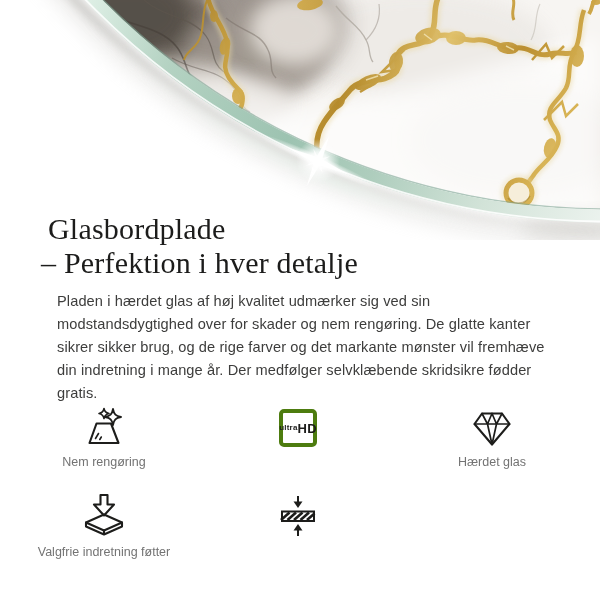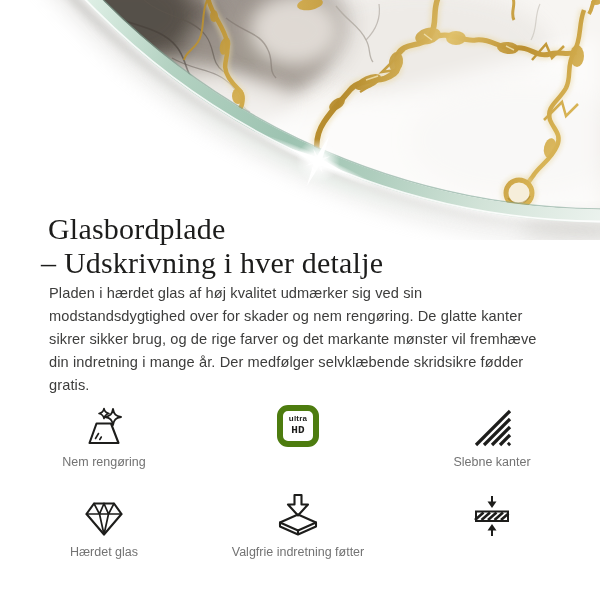--- a/index.html
+++ b/index.html
@@ -3,31 +3,31 @@
 <meta charset="utf-8">
 <style>
   html,body{margin:0;padding:0;background:#ffffff;}
   .page{position:relative;width:600px;height:600px;overflow:hidden;background:#ffffff;
         font-family:"Liberation Sans","DejaVu Sans",sans-serif;}
   .hero{position:absolute;top:0;left:0;width:600px;height:240px;}
   .heading{position:absolute;top:212px;left:48px;margin:0;font-family:"Liberation Serif","DejaVu Serif",serif;
            font-weight:400;font-size:30px;line-height:34px;color:#1c1c1b;letter-spacing:.2px;}
   .heading span{display:block;}
   .h-line2{margin-left:-7px;}
-  .desc{position:absolute;top:282px;left:49px;width:508px;margin:0;
+  .desc{position:absolute;top:282px;left:49px;width:508px;margin:8px;
         font-size:14.6px;line-height:23px;color:#3d3d3c;letter-spacing:.1px;}
   .features{position:absolute;top:403px;left:7px;width:582px;
             display:grid;grid-template-columns:repeat(3,194px);row-gap:24px;justify-items:center;}
   .feature{display:flex;flex-direction:column;align-items:center;}
   .icon-box{height:44px;display:flex;align-items:flex-end;justify-content:center;margin-bottom:8px;}
   .f-label{font-size:12.5px;line-height:14px;color:#737373;white-space:nowrap;}
-  .uhd{width:30px;height:30px;border:6px solid #4d7c0f;border-radius:11px;
-       display:flex;flex-direction:column;align-items:center;justify-content:center;color:#1d1d1b;}
+  .uhd{width:30px;height:30px;border:4px solid #4d7c0f;border-radius:5px;
+       display:flex;flex-direction:row;align-items:center;justify-content:center;color:#1d1d1b;}
   .uhd-top{font-size:8px;font-weight:600;line-height:8px;letter-spacing:.2px;}
-  .uhd-bottom{font-size:11px;font-weight:800;line-height:13px;margin-top:1px;letter-spacing:.2px;font-family:Liberation Mono, monospace;}
+  .uhd-bottom{font-size:13px;font-weight:800;line-height:13px;margin-top:1px;letter-spacing:.2px;}
   .ic{stroke:#1d1d1b;fill:none;stroke-width:2.1;stroke-linejoin:round;stroke-linecap:round;}
 </style>
 </head>
 <body>
 
 <div class="page">
 
   <div class="hero">
     <svg width="600" height="240" viewBox="0 0 600 240">
       <defs>
@@ -173,21 +173,21 @@
           <path d="M318,148 L319.8,161 L318,174 L316.2,161 Z" fill="#ffffff"></path>
           <path d="M305,161 L318,159.2 L331,161 L318,162.8 Z" fill="#ffffff"></path>
         </g>
         <circle cx="318" cy="161" r="3.5" fill="#ffffff"></circle>
       </g>
     </svg>
   </div>
 
   <h1 class="heading">
     <span class="h-line1">Glasbordplade</span>
-    <span class="h-line2">– Udskrivning i hver detalje</span>
+    <span class="h-line2">– Perfektion i hver detalje</span>
   </h1>
 
   <p class="desc">Pladen i hærdet glas af høj kvalitet udmærker sig ved sin modstandsdygtighed over for skader og nem rengøring. De glatte kanter sikrer sikker brug, og de rige farver og det markante mønster vil fremhæve din indretning i mange år. Der medfølger selvklæbende skridsikre fødder gratis.</p>
 
   <div class="features">
 
     <div class="feature">
       <div class="icon-box">
         <svg width="44" height="40" viewBox="0 0 44 40">
           <path class="ic" d="M7.5,36 L14.5,16.5 L29,16.5 L36.5,36 Z"></path>
@@ -201,34 +201,20 @@
 
     <div class="feature">
       <div class="icon-box">
         <div class="uhd">
           <span class="uhd-top">ultra</span>
           <span class="uhd-bottom">HD</span>
         </div>
       </div>
     </div>
 
-    <div class="feature">
-      <div class="icon-box">
-        <svg width="40" height="40" viewBox="0 0 40 40">
-          <g stroke="#1d1d1b" stroke-width="3.2" stroke-linecap="butt">
-            <line x1="4" y1="38" x2="38" y2="4"></line>
-            <line x1="12" y1="38" x2="38" y2="12"></line>
-            <line x1="20" y1="38" x2="38" y2="20"></line>
-            <line x1="28" y1="38" x2="38" y2="28"></line>
-            <line x1="36" y1="38" x2="38" y2="36"></line>
-          </g>
-        </svg>
-      </div>
-      <div class="f-label">Slebne kanter</div>
-    </div>
 
     <div class="feature">
       <div class="icon-box">
         <svg width="40" height="36" viewBox="0 0 40 36">
           <path class="ic" d="M2.5,13 L10,2.5 L30,2.5 L37.5,13 L20,33.5 Z"></path>
           <path class="ic" style="stroke-width:1.7" d="M2.5,13 L37.5,13 M10,2.5 L15.5,13 M20,2.5 L15.5,13 M20,2.5 L24.5,13 M30,2.5 L24.5,13 M15.5,13 L20,33.5 M24.5,13 L20,33.5"></path>
         </svg>
       </div>
       <div class="f-label">Hærdet glas</div>
     </div>

